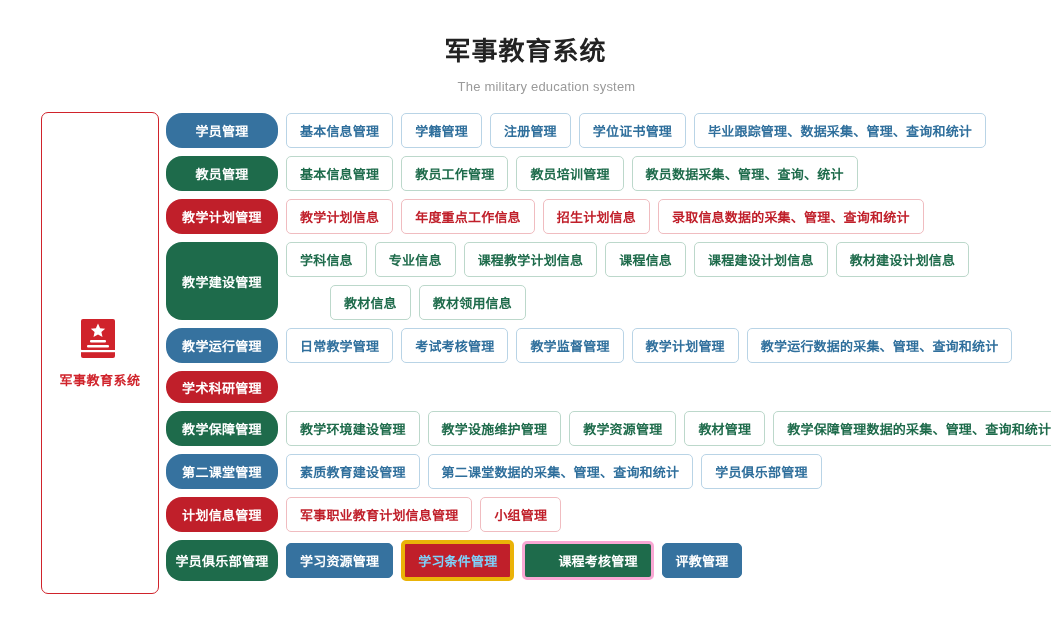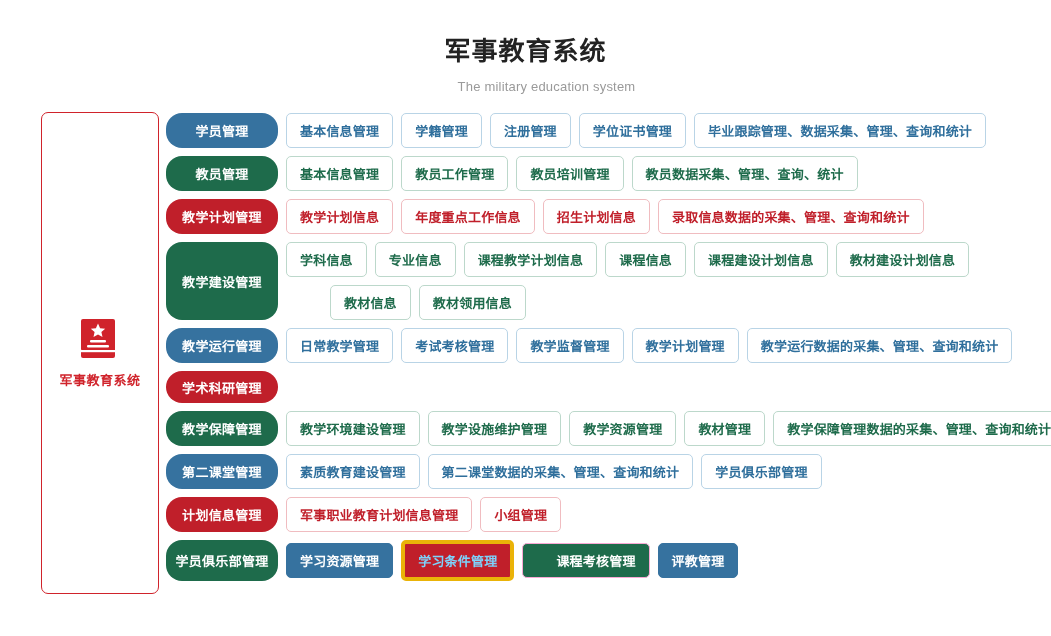--- a/index.html
+++ b/index.html
@@ -143,21 +143,21 @@
     margin-right: 8px;
     user-select: none;
   }
   .sub-btn:last-child { margin-right: 0; }
 
   .sub-blue  { border: 1px solid #b9d4e6; color: #2f6f9c; }
   .sub-green { border: 1px solid #bcd8cb; color: #1e6b4b; }
   .sub-red   { border: 1px solid #f0bcc0; color: #c01f2a; }
 
   .sub-fill-blue  { background: #36729f; color: #ffffff; border: 1px solid #36729f; }
-  .sub-fill-green { background: #1e6b4b; color: #ffffff; border: 1px solid #f9a8d4; padding-left: 33px; }
+  .sub-fill-green { background: #1e6b4b; color: #ffffff; border: 3px solid #f9a8d4; padding-left: 33px; }
   .sub-fill-red   { background: #c01f2a; color: #7dd3fc; border: 4px solid #eab308; }
 </style>
 </head>
 <body>
 
 <div class="page">
 
   <div class="header">
     <h1 class="header-title">军事教育系统</h1>
     <div class="header-subtitle">The military education system</div>

